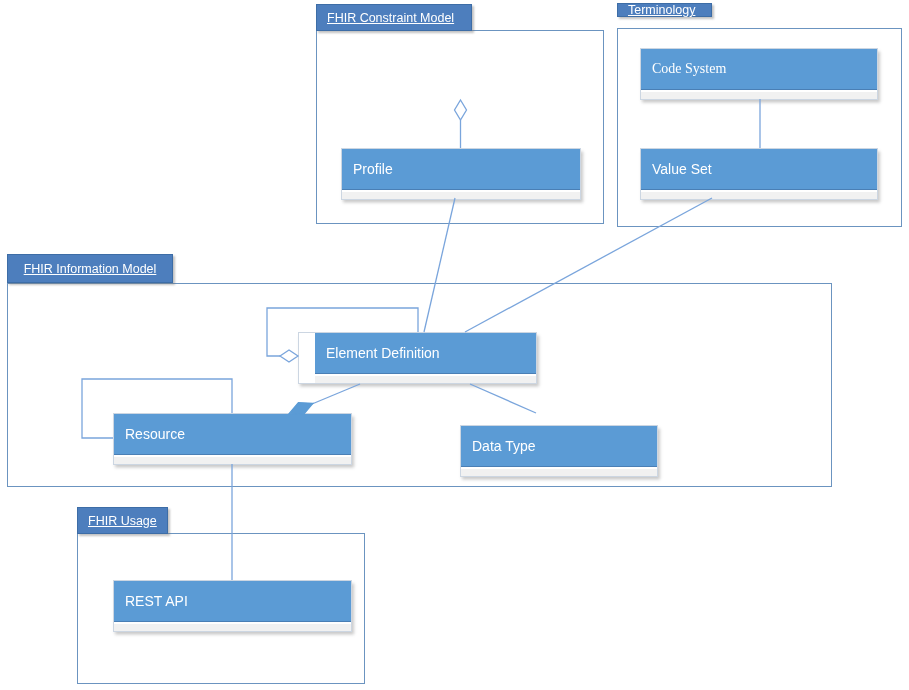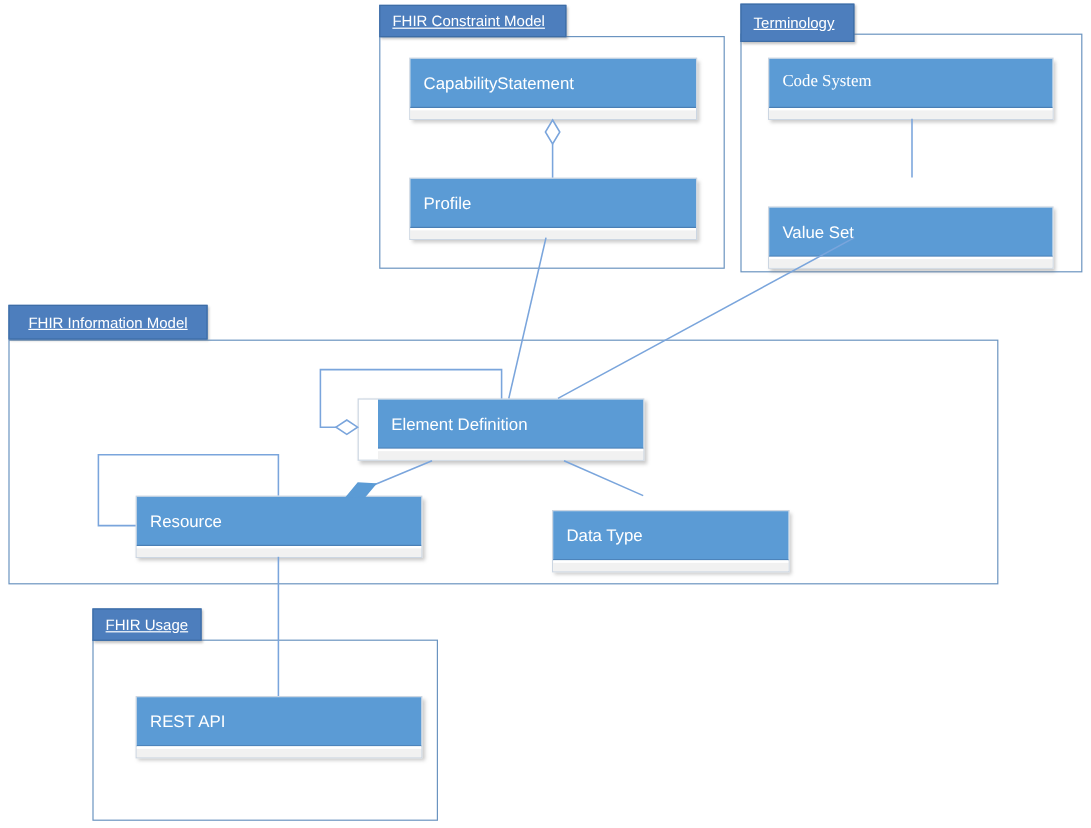--- a/index.html
+++ b/index.html
@@ -40,57 +40,51 @@
 </head>
 <body>
 
 <div id="canvas">
 
   <div class="pkg-tab" style="left:316px;top:4px;width:156px;height:27px;">
     <span>FHIR Constraint Model</span>
   </div>
   <div class="pkg-body" style="left:316px;top:30px;width:288px;height:194px;"></div>
 
-  <div class="pkg-tab" style="left:617px;top:3px;width:95px;height:32px;">
+  <div class="pkg-tab" style="left:617px;top:3px;width:95px;height:14px;">
     <span>Terminology</span>
   </div>
   <div class="pkg-body" style="left:617px;top:28px;width:285px;height:199px;"></div>
 
   <div class="pkg-tab" style="left:7px;top:254px;width:166px;height:29px;justify-content:center;">
     <span>FHIR Information Model</span>
   </div>
   <div class="pkg-body" style="left:7px;top:283px;width:825px;height:204px;"></div>
 
   <div class="pkg-tab" style="left:77px;top:507px;width:91px;height:27px;">
     <span>FHIR Usage</span>
   </div>
   <div class="pkg-body" style="left:77px;top:533px;width:288px;height:151px;"></div>
 
-  <div class="cls" style="left:341px;top:48px;width:240px;">
-    <div class="bar">
-      <span>CapabilityStatement</span>
-    </div>
-    <div class="sub"></div>
-  </div>
 
   <div class="cls" style="left:341px;top:148px;width:240px;">
     <div class="bar">
       <span>Profile</span>
     </div>
     <div class="sub"></div>
   </div>
 
   <div class="cls" style="left:640px;top:48px;width:238px;font-family:Liberation Serif, serif;">
     <div class="bar">
       <span>Code System</span>
     </div>
     <div class="sub"></div>
   </div>
 
-  <div class="cls" style="left:640px;top:148px;width:238px;margin-top:24px;">
+  <div class="cls" style="left:640px;top:148px;width:238px;">
     <div class="bar">
       <span>Value Set</span>
     </div>
     <div class="sub"></div>
   </div>
 
   <div class="cls" style="left:298px;top:332px;width:239px;padding-left:16px;">
     <div class="bar">
       <span>Element Definition</span>
     </div>

